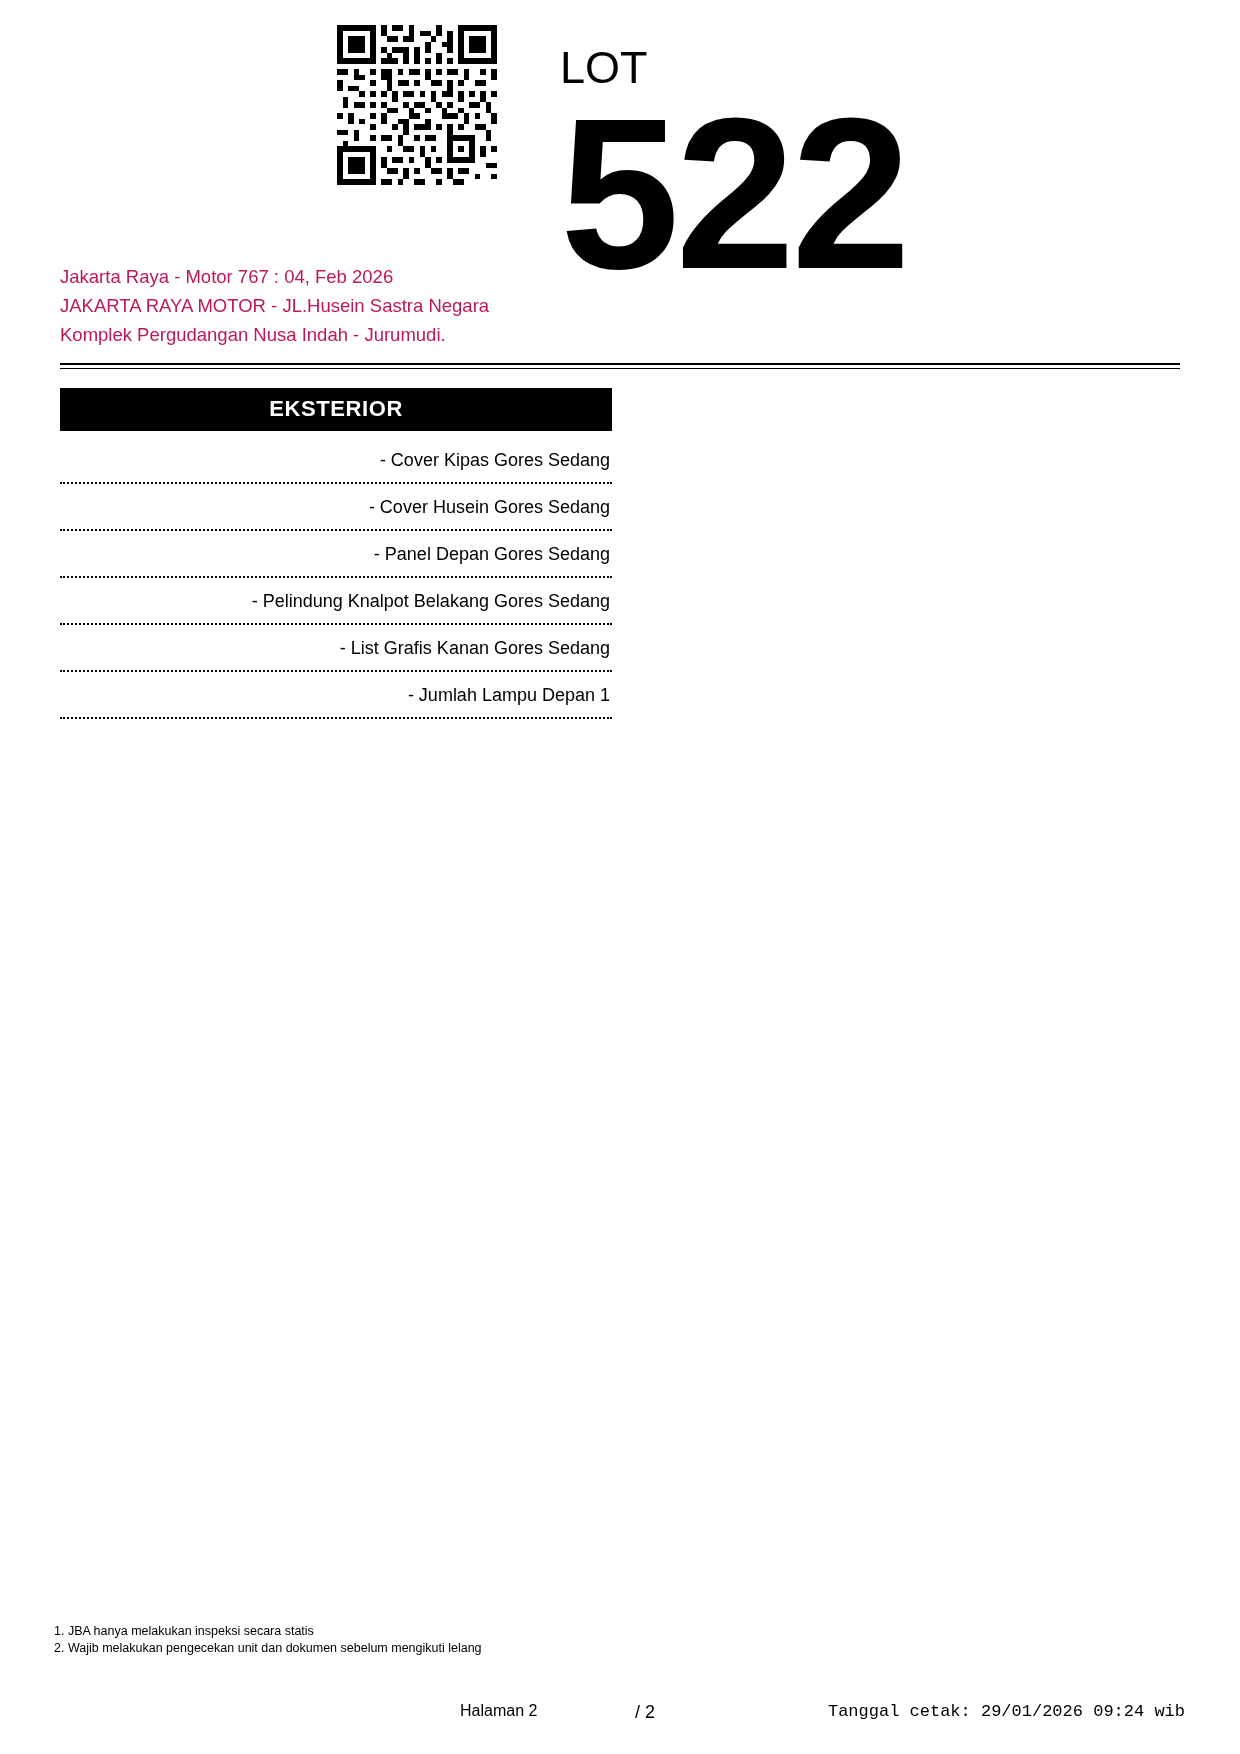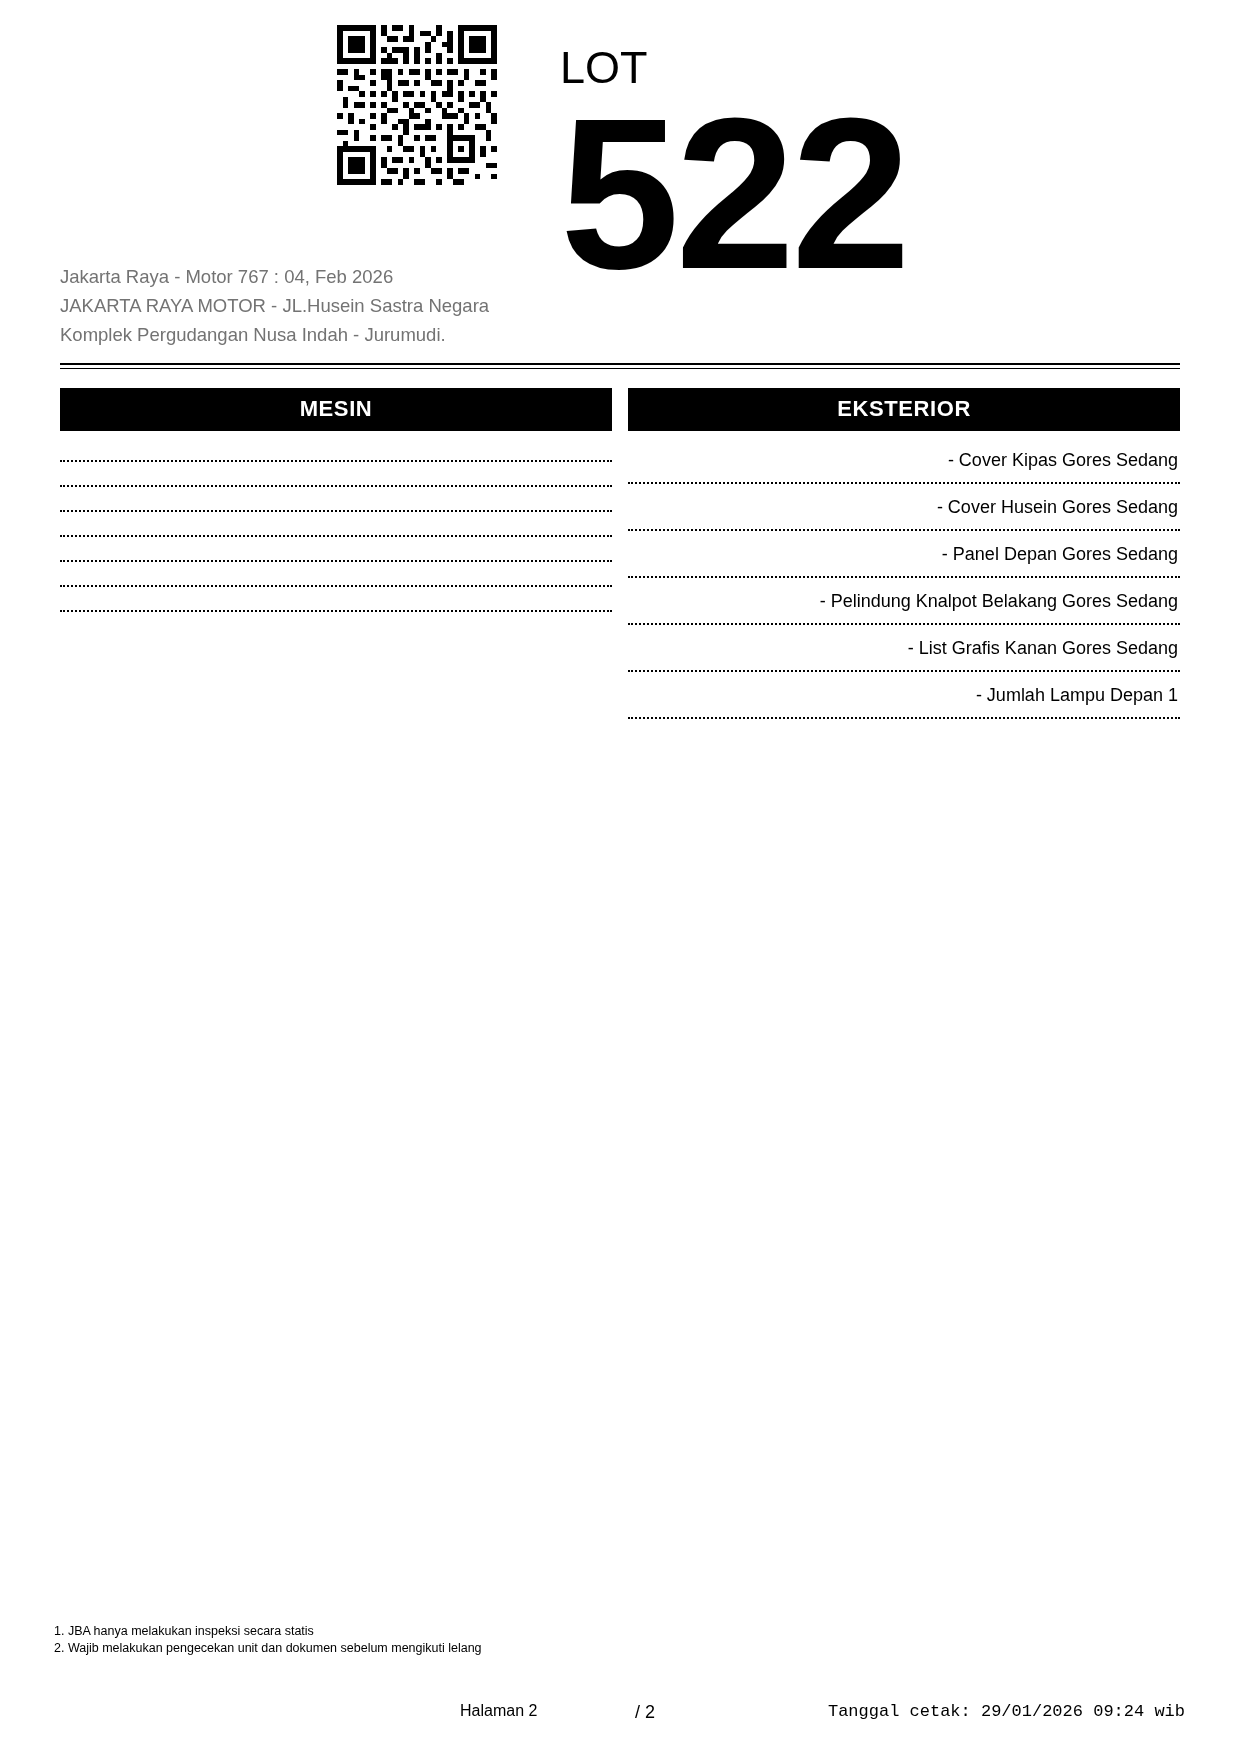--- a/index.html
+++ b/index.html
@@ -67,21 +67,21 @@
     font-family: "Liberation Sans", sans-serif;
   }
 
   .addr {
     position: absolute;
     left: 60px;
     top: 262px;
     width: 500px;
     font-size: 18.5px;
     line-height: 29px;
-    color: #737373;
+    color: #be185d;
   }
   .addr div { white-space: nowrap; }
 
   
   .hr-top {
     position: absolute;
     left: 60px;
     top: 363px;
     width: 1120px;
     height: 0;
@@ -366,32 +366,20 @@
       <div>JAKARTA RAYA MOTOR - JL.Husein Sastra Negara</div>
       <div>Komplek Pergudangan Nusa Indah - Jurumudi.</div>
     </div>
   </div>
 
   <div class="hr-top"></div>
   <div class="hr-top2"></div>
 
   <div class="columns">
 
-    <div class="col">
-      <div class="col-head">MESIN</div>
-      <ul class="items">
-        <li class="item empty"></li>
-        <li class="item empty"></li>
-        <li class="item empty"></li>
-        <li class="item empty"></li>
-        <li class="item empty"></li>
-        <li class="item empty"></li>
-        <li class="item empty"></li>
-      </ul>
-    </div>
 
     <div class="col">
       <div class="col-head">EKSTERIOR</div>
       <ul class="items">
         <li class="item">- Cover Kipas Gores Sedang</li>
         <li class="item">- Cover Husein Gores Sedang</li>
         <li class="item">- Panel Depan Gores Sedang</li>
         <li class="item">- Pelindung Knalpot Belakang Gores Sedang</li>
         <li class="item">- List Grafis Kanan Gores Sedang</li>
         <li class="item">- Jumlah Lampu Depan 1</li>

